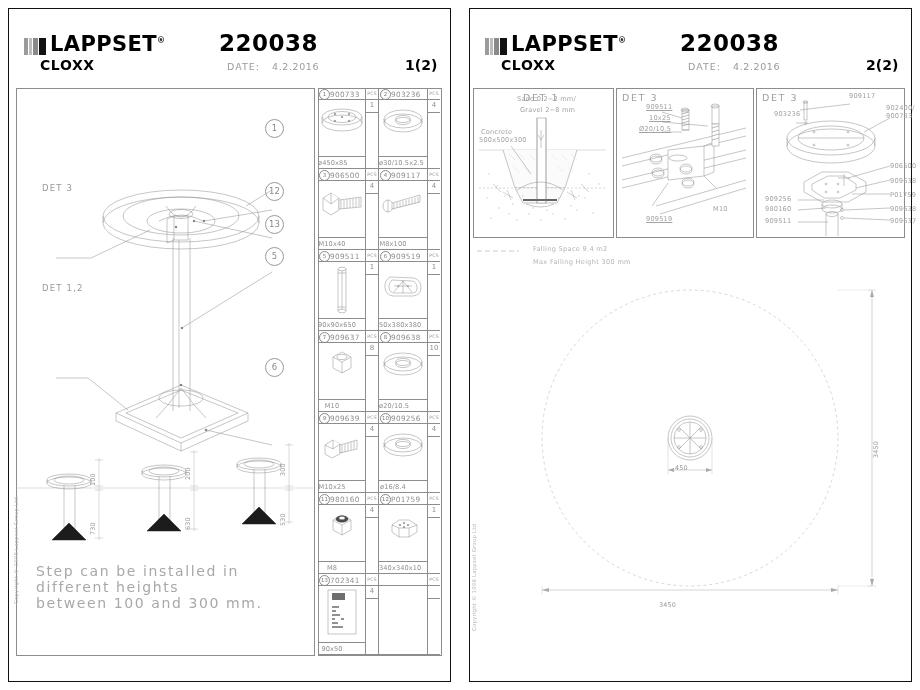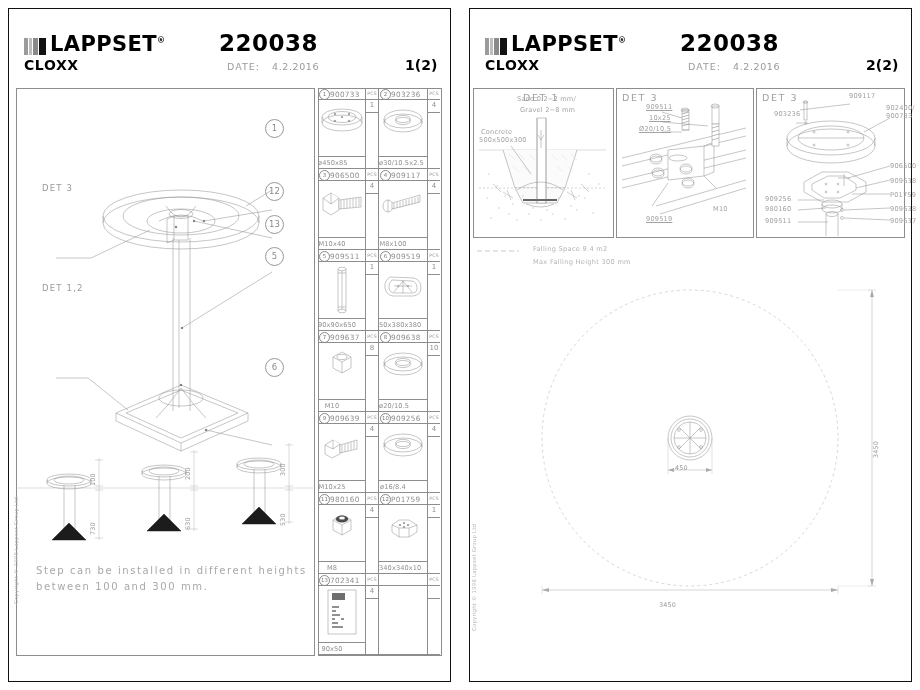--- a/index.html
+++ b/index.html
@@ -13,21 +13,21 @@
   .hdr{position:absolute;left:16px;top:28px;width:424px;height:56px;}
   .logo-mark{position:absolute;left:8px;top:10px;width:22px;height:17px;}
   .logo-mark i{position:absolute;top:0;height:100%;}
   .b1{left:0;width:4px;background:#9b9b9b;}
   .b2{left:5px;width:3px;background:#bdbdbd;}
   .b3{left:9px;width:5px;background:#8a8a8a;}
   .b4{left:15px;width:7px;background:#111;}
   .logo-text{position:absolute;left:34px;top:4px;font-size:21px;font-weight:bold;
              color:#000;letter-spacing:.4px;font-family:"DejaVu Sans",sans-serif;}
   .logo-reg{font-size:8px;vertical-align:super;font-weight:bold;}
-  .logo-sub{position:absolute;left:8px;top:29px;font-size:14px;font-weight:bold;color:#000;
+  .logo-sub{position:absolute;left:24px;top:29px;font-size:14px;font-weight:bold;color:#000;
             letter-spacing:.6px;}
   .code{position:absolute;left:203px;top:2px;font-size:23px;font-weight:bold;color:#000;
         letter-spacing:.5px;}
   .date-lbl{position:absolute;left:211px;top:33px;font-size:9.5px;color:#9a9a9a;letter-spacing:1px;text-align:center;}
   .date-val{position:absolute;left:256px;top:33px;font-size:9.5px;color:#9a9a9a;letter-spacing:.6px;}
   .page-no{position:absolute;left:389px;top:29px;font-size:14px;font-weight:bold;color:#000;}
   
   .frame{position:absolute;border:1px solid #8d8d8d;}
   .draw-frame{left:16px;top:88px;width:297px;height:566px;}
   .tbl-frame{left:318px;top:88px;width:122px;height:566px;}
@@ -60,21 +60,21 @@
   .lnd{stroke:#aaa;fill:none;stroke-width:.5;stroke-dasharray:2 2;}
   .fill-dark{fill:#1c1c1c;stroke:#1c1c1c;}
   
   .callout{position:absolute;width:17px;height:17px;border:1px solid #9a9a9a;border-radius:50%;
            font-size:8.5px;color:#8a8a8a;text-align:center;line-height:17px;}
   .detlbl{position:absolute;font-size:8.5px;color:#9a9a9a;letter-spacing:1.2px;}
   .dtxt{position:absolute;font-size:6.6px;color:#a2a2a2;letter-spacing:.2px;white-space:nowrap;}
   .dtxt.u{text-decoration:underline;}
   .dimtxt{position:absolute;font-size:6.4px;color:#999;letter-spacing:.2px;}
   .dimtxt.v{transform:rotate(-90deg);transform-origin:left bottom;}
-  .note{position:absolute;font-size:10px;color:#a8a8a8;letter-spacing:1.6px;line-height:16px;}
+  .note{position:absolute;font-size:14px;color:#a8a8a8;letter-spacing:1.6px;line-height:16px;}
   .det-title{position:absolute;font-size:9.5px;color:#a0a0a0;letter-spacing:1.6px;}
   .fs-txt{position:absolute;font-size:6.6px;color:#b4b4b4;letter-spacing:.3px;text-align:right;}
   .copyr{position:absolute;font-size:5.4px;color:#b9b9b9;letter-spacing:.2px;white-space:nowrap;
          transform:rotate(-90deg);transform-origin:left bottom;}
 </style>
 </head>
 <body>
 
 <div class="sheet left">
   <div class="sheet-border"></div>

